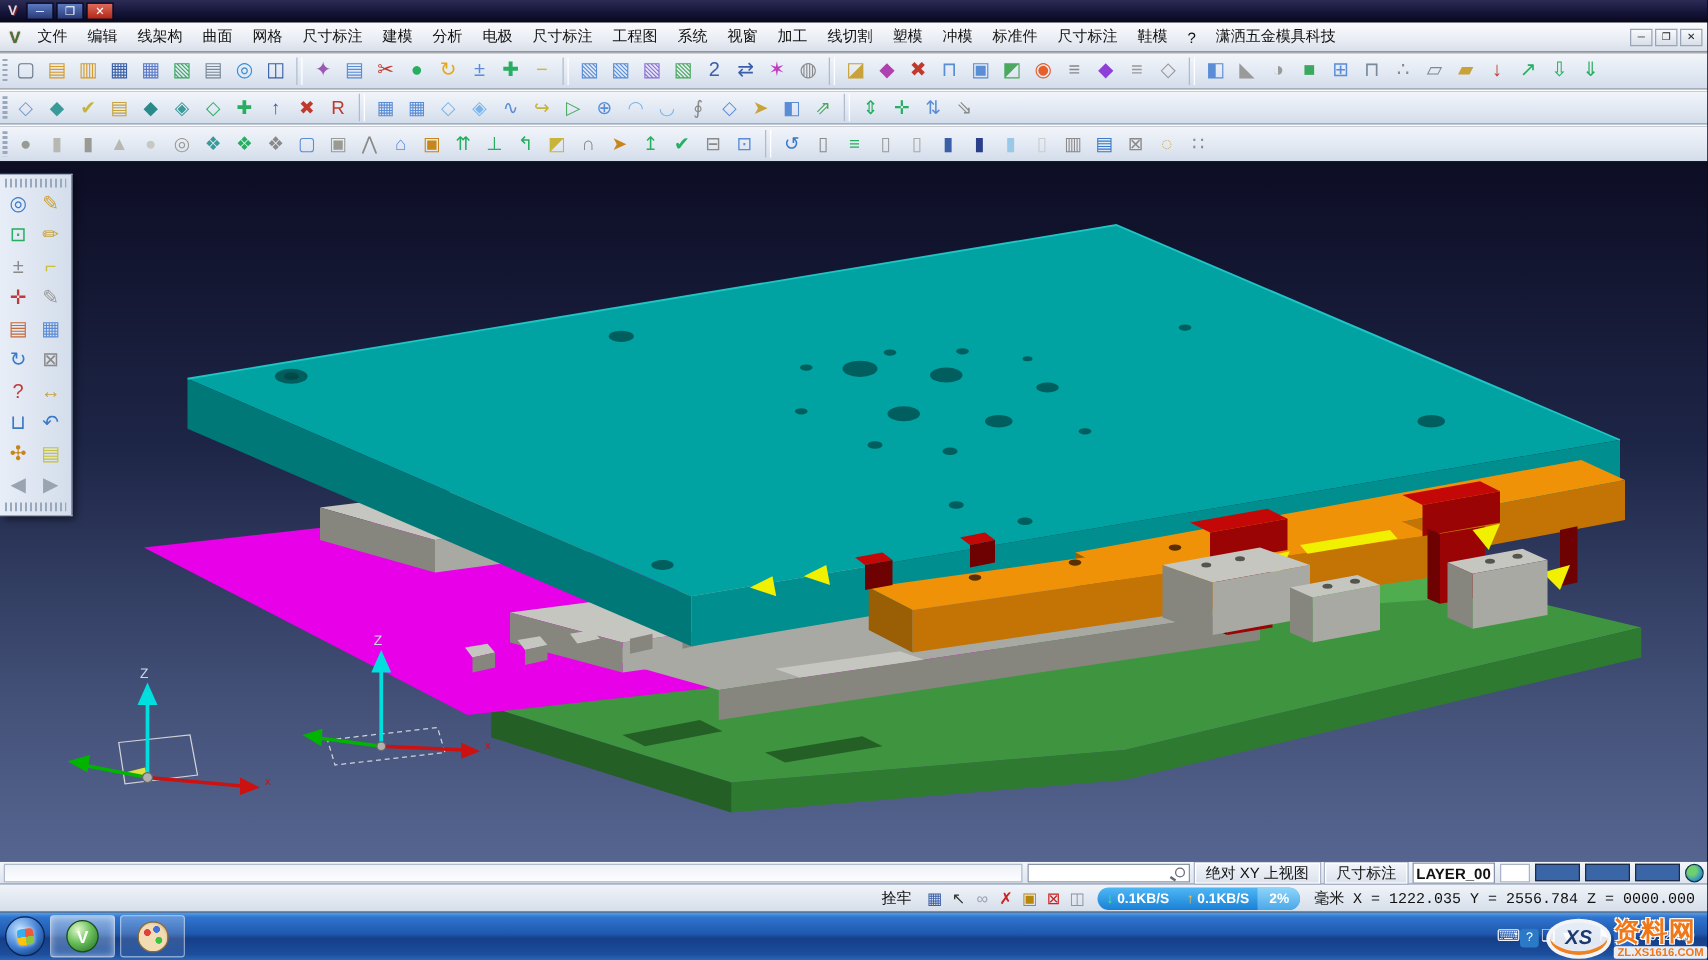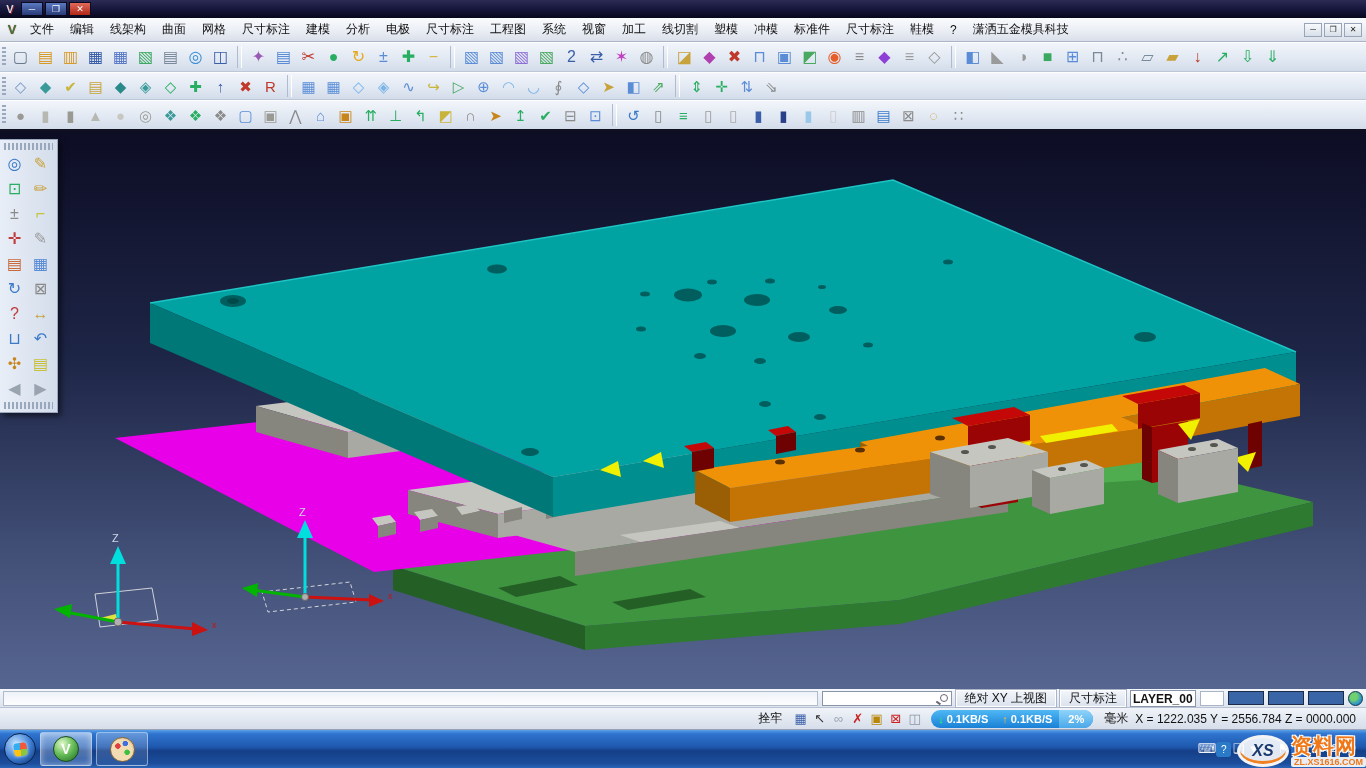--- a/index.html
+++ b/index.html
@@ -80,21 +80,21 @@
   .lock-label { color:#111; padding:0 6px; }
   .s2icon { width:19px; height:18px; display:inline-flex; align-items:center; justify-content:center;
     font-size:13px; }
   .netpill { height:18px; display:flex; align-items:center; border-radius:9px; overflow:hidden;
     background:linear-gradient(180deg,#4fb8f4,#1a80d6); color:#fff; font-size:11px; font-weight:bold; margin:0 4px; }
   .netpill .seg { display:flex; align-items:center; gap:3px; padding:0 7px; }
   .netpill .pct { background:linear-gradient(180deg,#8fd4fa,#4aa8e8); padding:0 9px; height:100%;
     display:flex; align-items:center; }
   .arrow-down { color:#2aff5a; font-weight:bold; } .arrow-up { color:#ffc030; font-weight:bold; }
   .units { color:#111; padding:0 4px; }
-  .coords { color:#111; white-space:nowrap; }
+  .coords { color:#111; white-space:nowrap;font-family:Liberation Mono, monospace; }
 
   
   .taskbar { height:38px; display:flex; align-items:center; gap:4px; padding:0 4px; position:relative;
     background:linear-gradient(180deg,#59a0e8 0%,#2f74cf 10%,#1f58ae 45%,#153f88 55%,#1c4e9c 88%,#2a66b8 100%); }
   .orb { width:32px; height:32px; border-radius:50%; display:flex; align-items:center; justify-content:center;
     background:radial-gradient(circle at 35% 30%, #b8dcff, #3a7ad0 55%, #0d2f6b 95%); border:1px solid #0a244e; }
   .orb .flag { width:13px; height:13px; border-radius:3px; transform:rotate(-8deg);
     background:conic-gradient(#f2593a 0 25%, #8cc63f 0 50%, #ffc20e 0 75%, #33aef0 0 100%);
     box-shadow:0 0 3px rgba(255,255,255,.8); }
   .appbtn { width:52px; height:34px; border-radius:3px; display:flex; align-items:center; justify-content:center;

